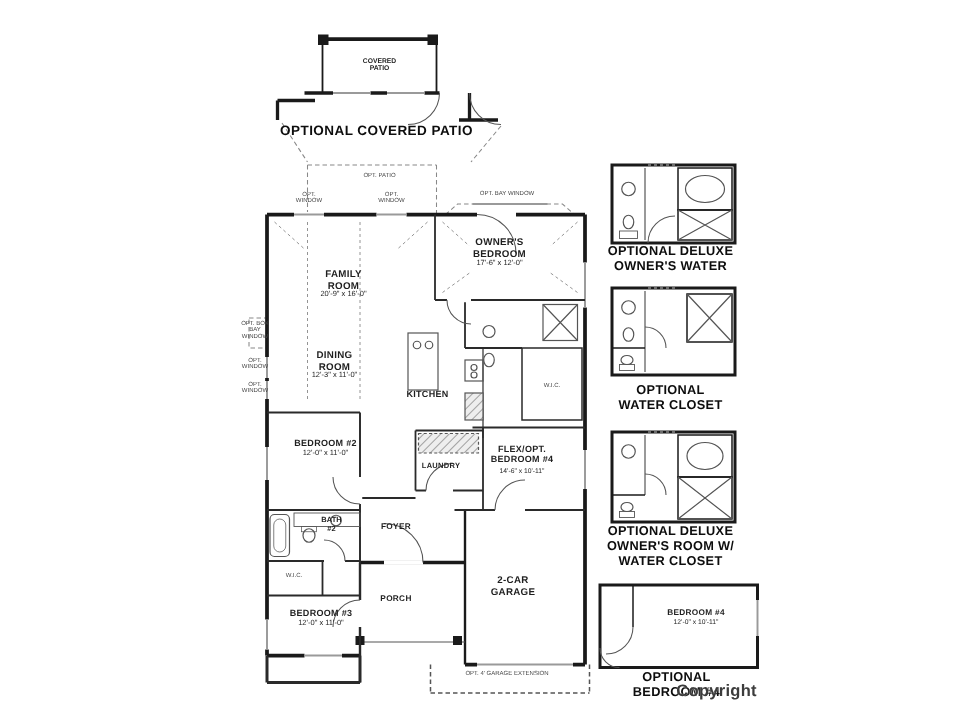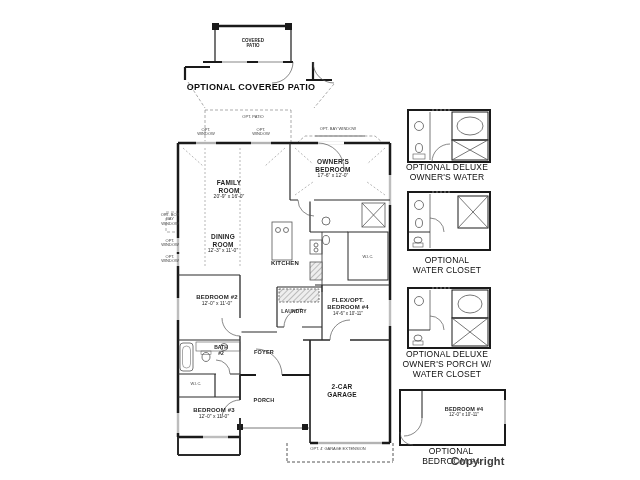--- a/index.html
+++ b/index.html
@@ -8,21 +8,21 @@
   .stage svg{position:absolute;left:0;top:0;}
   .lbl{position:absolute;transform:translate(-50%,-50%);text-align:center;color:#1f1f1f;
        line-height:1.18;white-space:nowrap;}
   .wrap{white-space:normal;}
   .room-name{font-weight:700;font-size:6.5px;letter-spacing:.2px;}
   .room-name-sm{font-weight:700;font-size:5.5px;letter-spacing:.2px;}
   .room-dims{font-size:5px;white-space:nowrap;}
   .room-dims-sm{font-size:4.5px;white-space:nowrap;}
   .tiny{font-size:4px;color:#444;line-height:1.1;}
   .tiny-name{font-weight:700;font-size:4.5px;line-height:1.15;}
-  .caption{font-weight:400;font-size:8.5px;color:#0d0d0d;letter-spacing:.2px;}
+  .caption{font-weight:700;font-size:8.5px;color:#0d0d0d;letter-spacing:.2px;}
   .caption-lg{font-weight:700;font-size:9px;color:#0d0d0d;letter-spacing:.3px;}
   .watermark{position:absolute;transform:translate(-50%,-50%);font-weight:700;font-size:11px;
              color:#3c3c3c;letter-spacing:.2px;white-space:nowrap;
              text-shadow:0 0 1px rgba(255,255,255,.85);margin-left:22px;}
 </style>
 </head>
 <body>
 
 <div class="stage">
 
@@ -281,21 +281,21 @@
   <div>OWNER'S WATER</div>
 </div>
 
 <div class="lbl caption" style="left:447px;top:265px;">
   <div>OPTIONAL</div>
   <div>WATER CLOSET</div>
 </div>
 
 <div class="lbl caption" style="left:447px;top:364px;">
   <div>OPTIONAL DELUXE</div>
-  <div>OWNER'S PORCH W/</div>
+  <div>OWNER'S ROOM W/</div>
   <div>WATER CLOSET</div>
 </div>
 
 <div class="lbl" style="left:464px;top:412px;">
   <div class="room-name-sm">BEDROOM #4</div>
   <div class="room-dims-sm">12'-0" x 10'-11"</div>
 </div>
 
 <div class="lbl caption" style="left:451px;top:456px;">
   <div>OPTIONAL</div>

